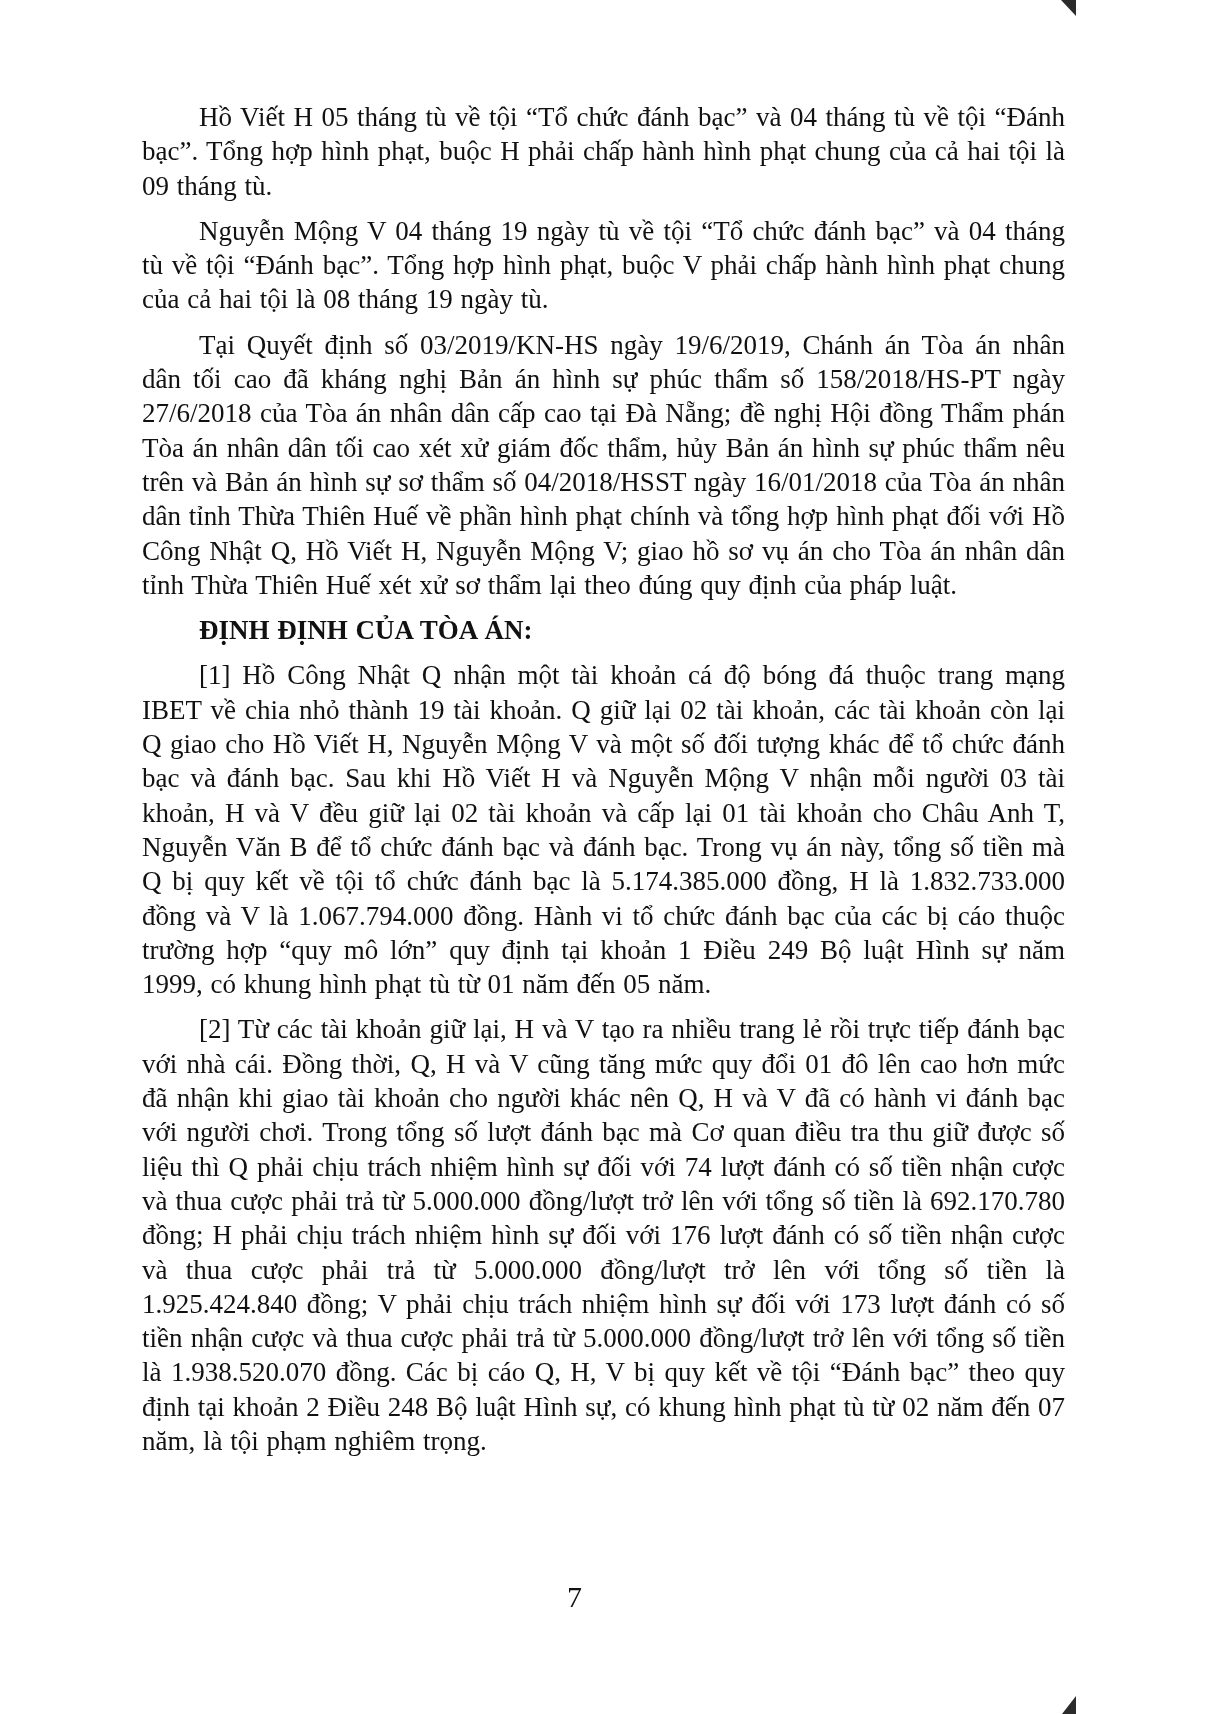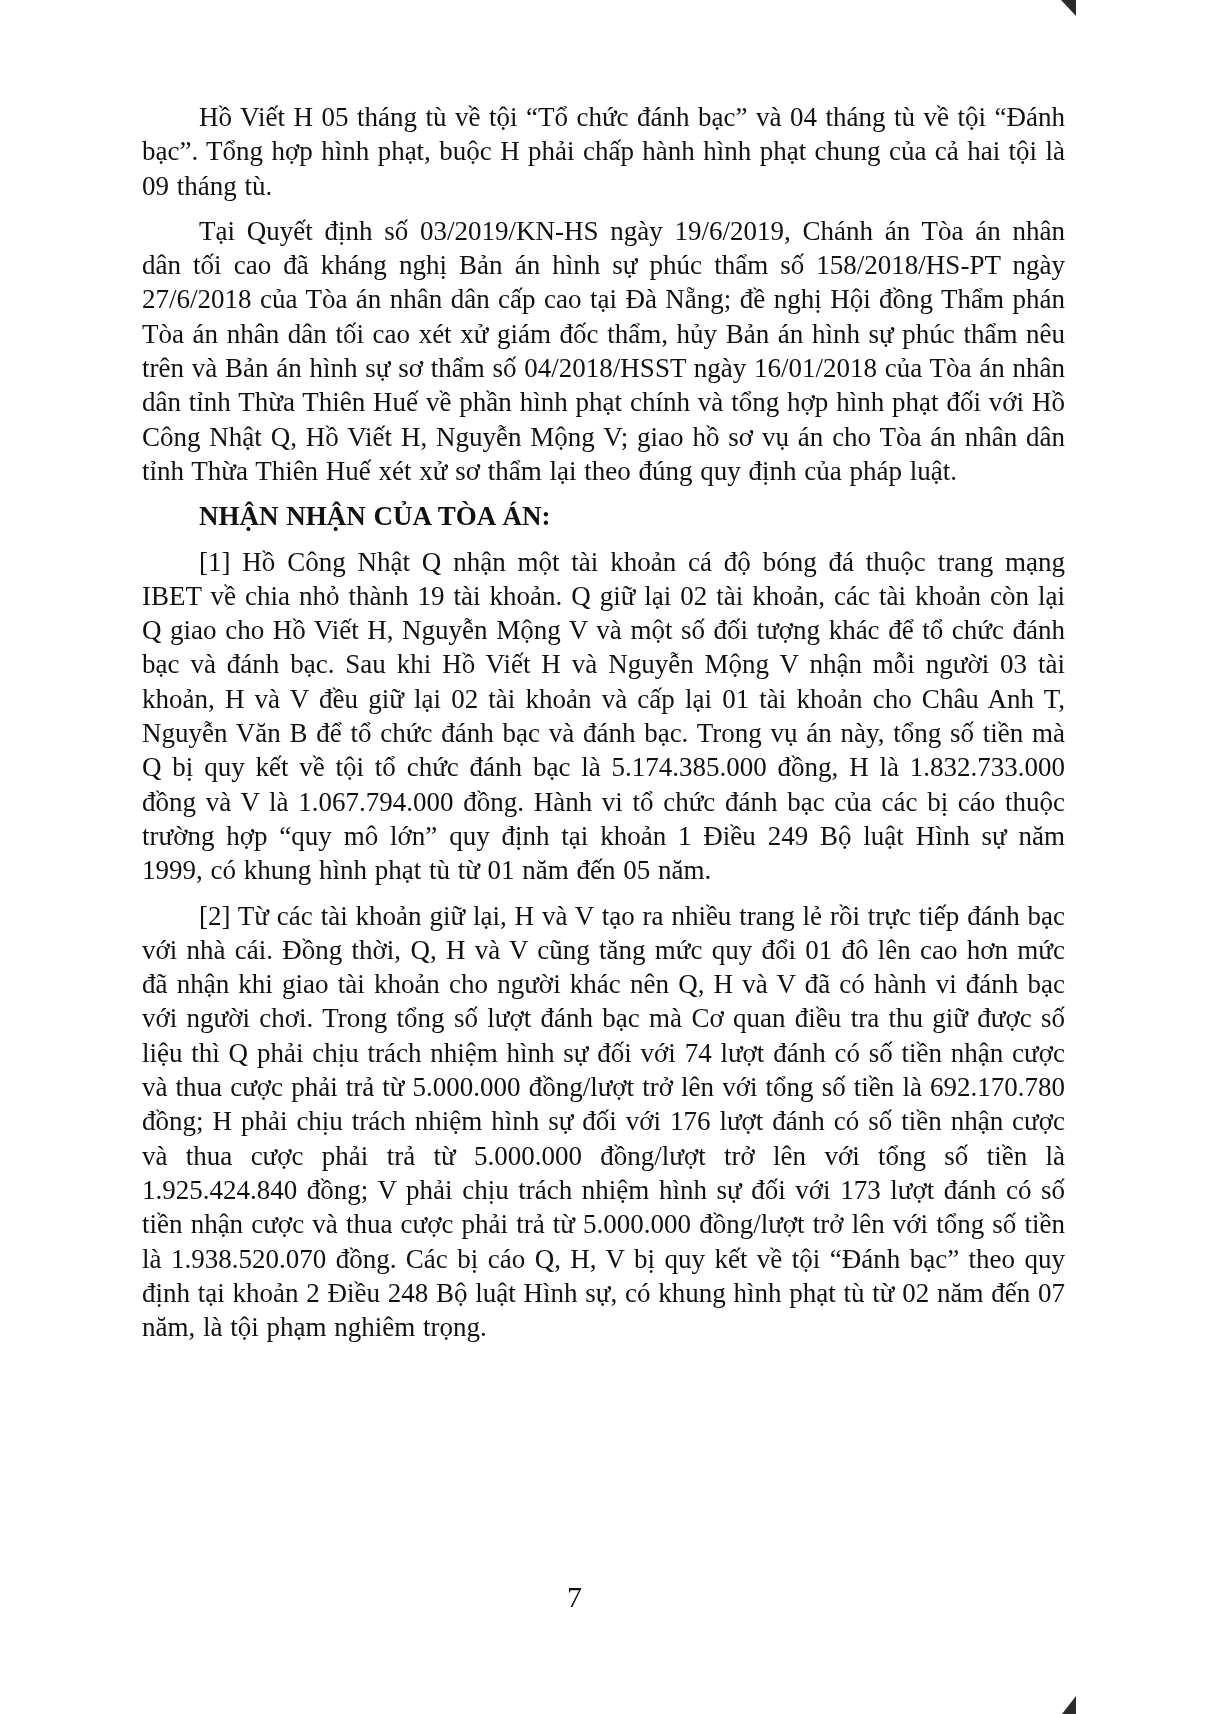--- a/index.html
+++ b/index.html
@@ -66,25 +66,26 @@
   }
 </style>
 </head>
 <body>
 
 <div class="page">
 
   <div class="content">
     <p>Hồ Viết H 05 tháng tù về tội “Tổ chức đánh bạc” và 04 tháng tù về tội “Đánh bạc”. Tổng hợp hình phạt, buộc H phải chấp hành hình phạt chung của cả hai tội là 09 tháng tù.</p>
 
+    <p>Nguyễn Mộng V 04 tháng 19 ngày tù về tội “Tổ chức đánh bạc” và 04 tháng tù về tội “Đánh bạc”. Tổng hợp hình phạt, buộc V phải chấp hành hình phạt chung của cả hai tội là 08 tháng 19 ngày tù.</p>
 
     <p>Tại Quyết định số 03/2019/KN-HS ngày 19/6/2019, Chánh án Tòa án nhân dân tối cao đã kháng nghị Bản án hình sự phúc thẩm số 158/2018/HS-PT ngày 27/6/2018 của Tòa án nhân dân cấp cao tại Đà Nẵng; đề nghị Hội đồng Thẩm phán Tòa án nhân dân tối cao xét xử giám đốc thẩm, hủy Bản án hình sự phúc thẩm nêu trên và Bản án hình sự sơ thẩm số 04/2018/HSST ngày 16/01/2018 của Tòa án nhân dân tỉnh Thừa Thiên Huế về phần hình phạt chính và tổng hợp hình phạt đối với Hồ Công Nhật Q, Hồ Viết H, Nguyễn Mộng V; giao hồ sơ vụ án cho Tòa án nhân dân tỉnh Thừa Thiên Huế xét xử sơ thẩm lại theo đúng quy định của pháp luật.</p>
 
 
-    <p class="section-heading">NHẬN NHẬN CỦA TÒA ÁN:</p>
+    <p class="section-heading">ĐỊNH ĐỊNH CỦA TÒA ÁN:</p>
 
     <p>[1] Hồ Công Nhật Q nhận một tài khoản cá độ bóng đá thuộc trang mạng IBET về chia nhỏ thành 19 tài khoản. Q giữ lại 02 tài khoản, các tài khoản còn lại Q giao cho Hồ Viết H, Nguyễn Mộng V và một số đối tượng khác để tổ chức đánh bạc và đánh bạc. Sau khi Hồ Viết H và Nguyễn Mộng V nhận mỗi người 03 tài khoản, H và V đều giữ lại 02 tài khoản và cấp lại 01 tài khoản cho Châu Anh T, Nguyễn Văn B để tổ chức đánh bạc và đánh bạc. Trong vụ án này, tổng số tiền mà Q bị quy kết về tội tổ chức đánh bạc là 5.174.385.000 đồng, H là 1.832.733.000 đồng và V là 1.067.794.000 đồng. Hành vi tổ chức đánh bạc của các bị cáo thuộc trường hợp “quy mô lớn” quy định tại khoản 1 Điều 249 Bộ luật Hình sự năm 1999, có khung hình phạt tù từ 01 năm đến 05 năm.</p>
 
     <p>[2] Từ các tài khoản giữ lại, H và V tạo ra nhiều trang lẻ rồi trực tiếp đánh bạc với nhà cái. Đồng thời, Q, H và V cũng tăng mức quy đổi 01 đô lên cao hơn mức đã nhận khi giao tài khoản cho người khác nên Q, H và V đã có hành vi đánh bạc với người chơi. Trong tổng số lượt đánh bạc mà Cơ quan điều tra thu giữ được số liệu thì Q phải chịu trách nhiệm hình sự đối với 74 lượt đánh có số tiền nhận cược và thua cược phải trả từ 5.000.000 đồng/lượt trở lên với tổng số tiền là 692.170.780 đồng; H phải chịu trách nhiệm hình sự đối với 176 lượt đánh có số tiền nhận cược và thua cược phải trả từ 5.000.000 đồng/lượt trở lên với tổng số tiền là 1.925.424.840 đồng; V phải chịu trách nhiệm hình sự đối với 173 lượt đánh có số tiền nhận cược và thua cược phải trả từ 5.000.000 đồng/lượt trở lên với tổng số tiền là 1.938.520.070 đồng. Các bị cáo Q, H, V bị quy kết về tội “Đánh bạc” theo quy định tại khoản 2 Điều 248 Bộ luật Hình sự, có khung hình phạt tù từ 02 năm đến 07 năm, là tội phạm nghiêm trọng.</p>
   </div>
 
   <div class="page-number">7</div>
 
   <div class="scan-artifact top-right"></div>
 

